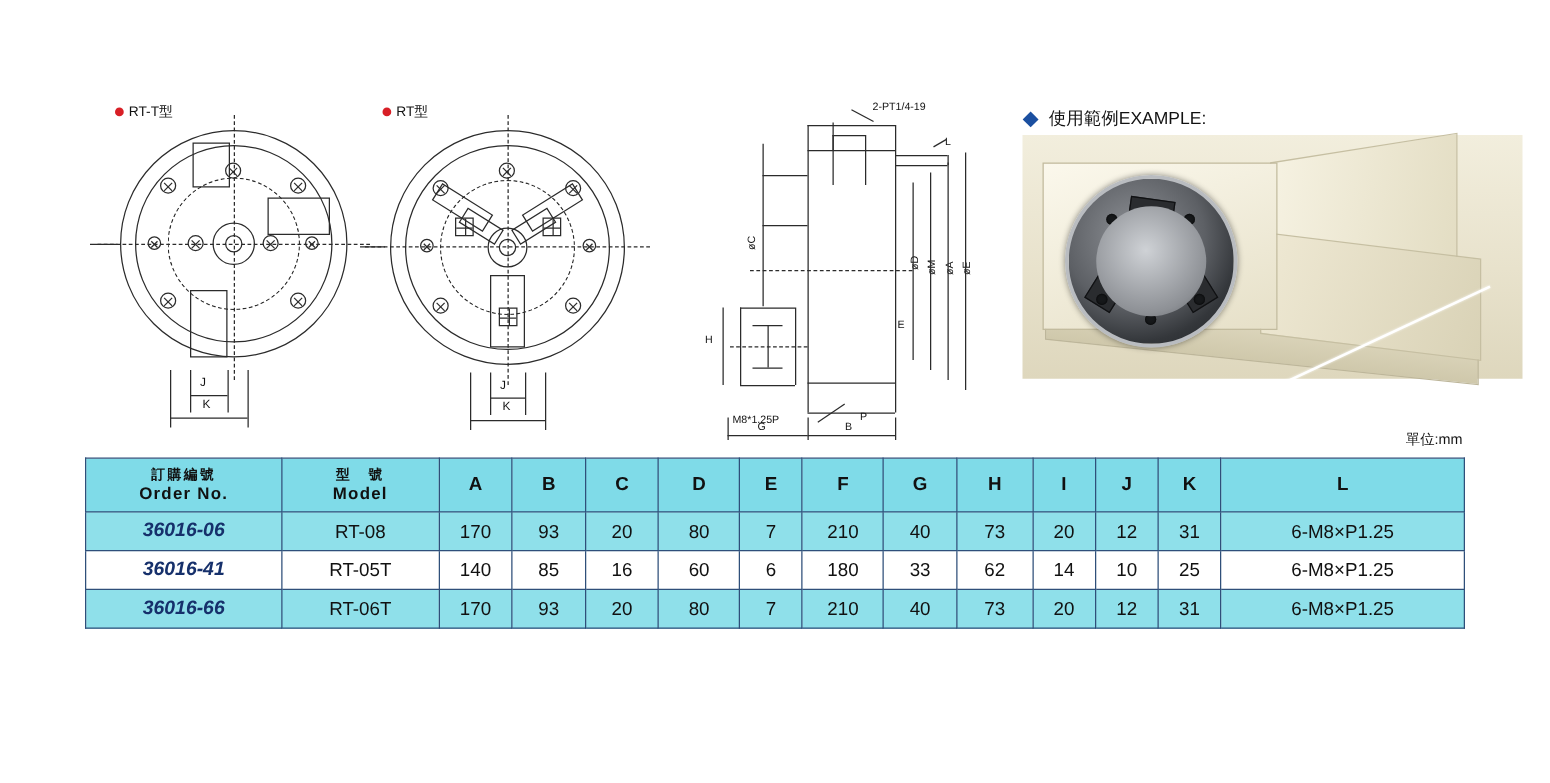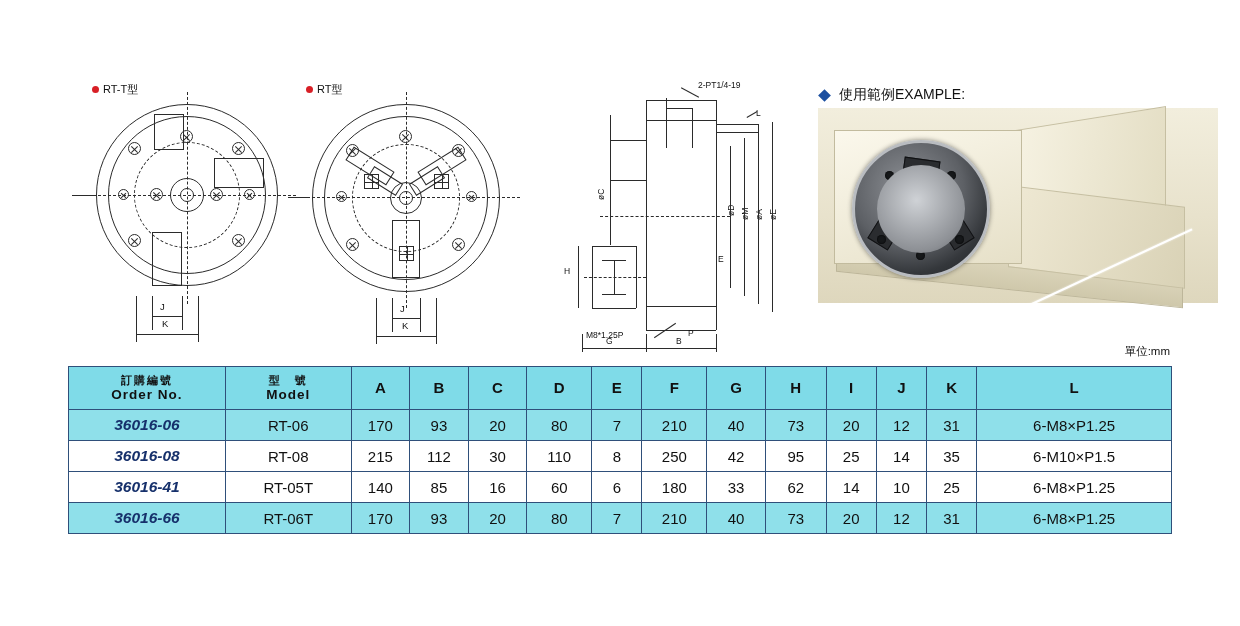--- a/index.html
+++ b/index.html
@@ -389,49 +389,33 @@
         <th>H</th>
         <th>I</th>
         <th>J</th>
         <th>K</th>
         <th>L</th>
       </tr>
     </thead>
     <tbody>
       <tr class="alt">
         <td class="order">36016-06</td>
-        <td class="model">RT-06</td>
+        <td class="model">RT-08</td>
         <td>170</td>
         <td>93</td>
         <td>20</td>
         <td>80</td>
         <td>7</td>
         <td>210</td>
         <td>40</td>
         <td>73</td>
         <td>20</td>
         <td>12</td>
         <td>31</td>
         <td>6-M8×P1.25</td>
-      </tr>
-      <tr>
-        <td class="order">36016-08</td>
-        <td class="model">RT-08</td>
-        <td>215</td>
-        <td>112</td>
-        <td>30</td>
-        <td>110</td>
-        <td>8</td>
-        <td>250</td>
-        <td>42</td>
-        <td>95</td>
-        <td>25</td>
-        <td>14</td>
-        <td>35</td>
-        <td>6-M10×P1.5</td>
       </tr>
       <tr>
         <td class="order">36016-41</td>
         <td class="model">RT-05T</td>
         <td>140</td>
         <td>85</td>
         <td>16</td>
         <td>60</td>
         <td>6</td>
         <td>180</td>

